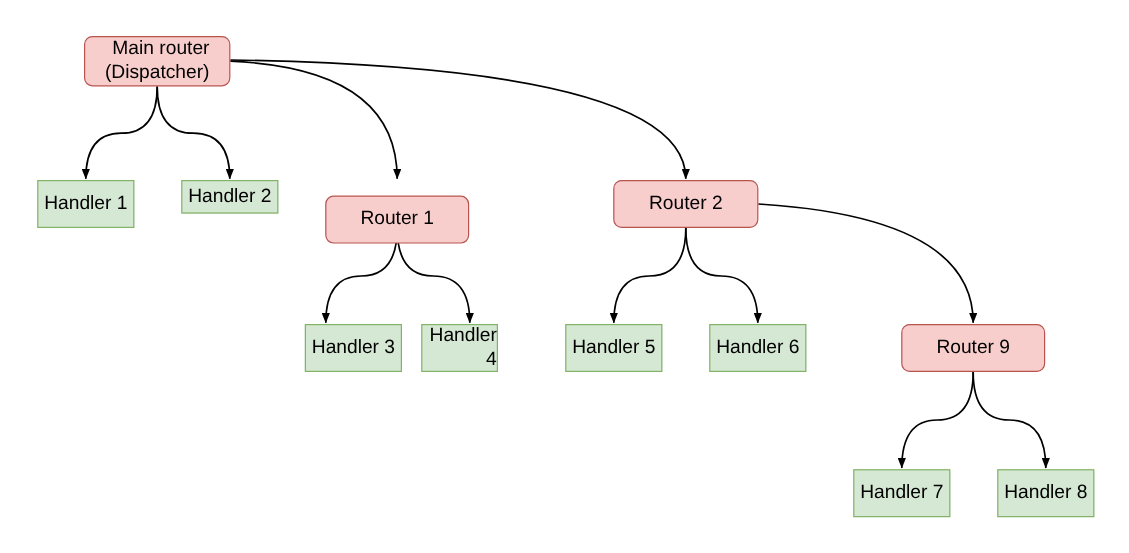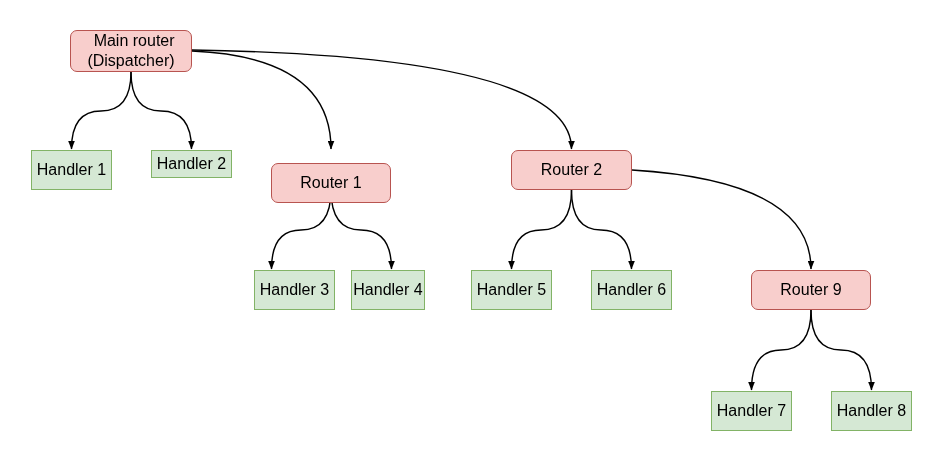--- a/index.html
+++ b/index.html
@@ -79,21 +79,21 @@
   <div class="node handler" style="left:31px; top:150px; width:81px; height:40px;">Handler 1</div>
 
   <div class="node handler" style="left:151px; top:150px; width:81px; height:28px;">Handler 2</div>
 
   <div class="node router" style="left:271px; top:150px; width:120px; height:40px;margin-top:13px;">Router 1</div>
 
   <div class="node router" style="left:511px; top:150px; width:121px; height:40px;">Router 2</div>
 
   <div class="node handler" style="left:231px; top:270px; width:81px; height:40px;margin-left:23px;">Handler 3</div>
 
-  <div class="node handler" style="left:351px; top:270px; width:74px; height:40px;">Handler 4</div>
+  <div class="node handler" style="left:351px; top:270px; width:64px; height:40px;">Handler 4</div>
 
   <div class="node handler" style="left:471px; top:270px; width:81px; height:40px;">Handler 5</div>
 
   <div class="node handler" style="left:591px; top:270px; width:81px; height:40px;">Handler 6</div>
 
   <div class="node router" style="left:751px; top:270px; width:120px; height:40px;">Router 9</div>
 
   <div class="node handler" style="left:711px; top:391px; width:81px; height:40px;">Handler 7</div>
 
   <div class="node handler" style="left:831px; top:391px; width:81px; height:40px;">Handler 8</div>

